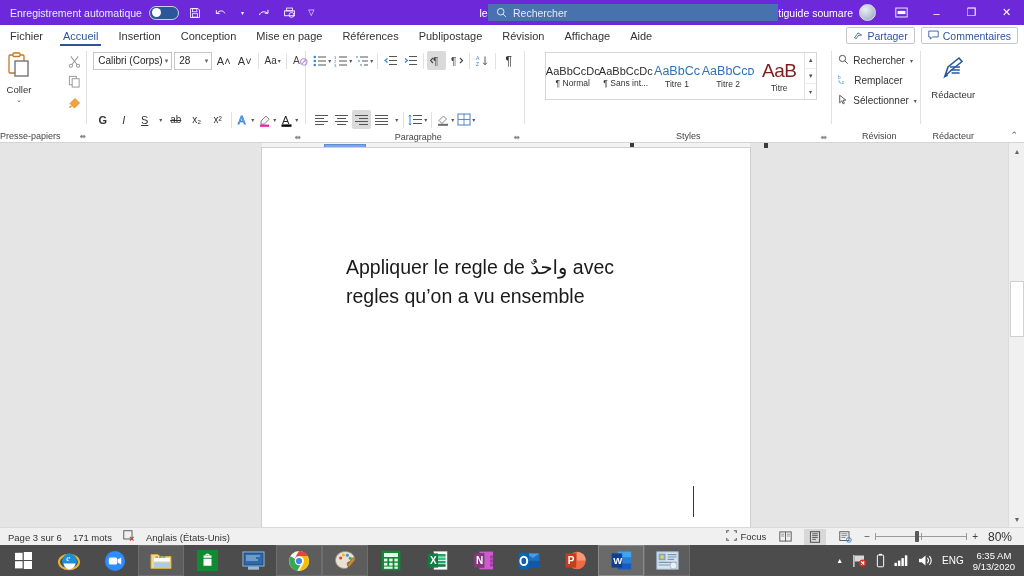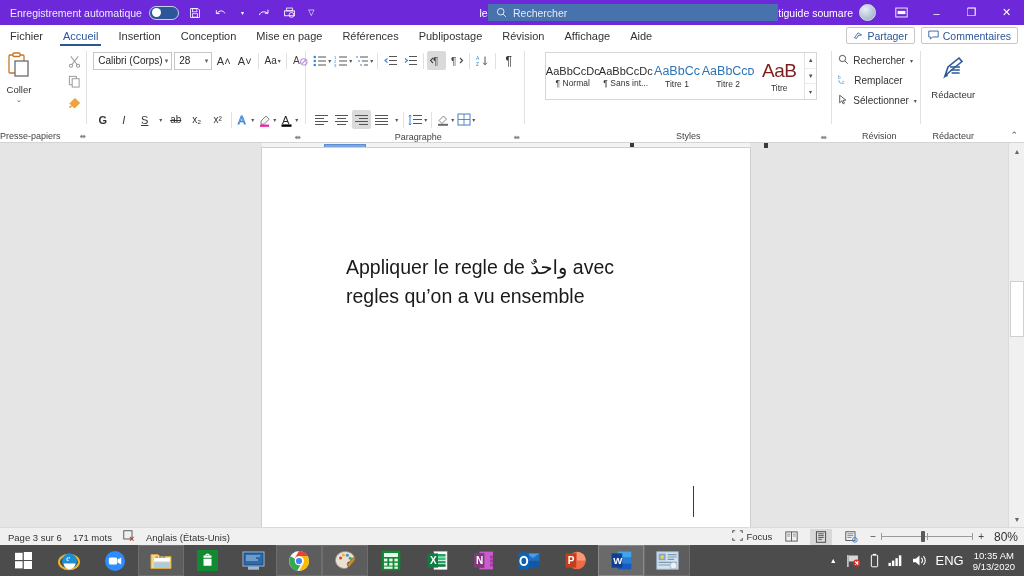--- a/index.html
+++ b/index.html
@@ -207,21 +207,21 @@
     background: #ffffff; border: 1px solid #d0d0d0;
   }
 
   
   .statusbar {
     flex: 0 0 18px; height: 18px; background: #f0f0f0; border-top: 1px solid #dadada;
     display: flex; align-items: center; font-size: 9.5px; color: #333; position: relative;
   }
   .sb-left { display: flex; align-items: flex-end; gap: 11px; padding-left: 8px; }
   .sb-right {
-    position: absolute; right: 6px; display: flex; align-items: center; gap: 8px;
+    position: absolute; right: 12px; display: flex; align-items: center; gap: 8px;
   }
   .viewbtn {
     width: 22px; height: 16px; display: flex; align-items: center; justify-content: center;
     font-size: 10px; color: #444;
   }
   .viewbtn.active { background: #d8d8d8; }
   .zoomslider {
     display: flex; align-items: center; gap: 5px; font-size: 10px; color: #444;
   }
   .zoomtrack { width: 92px; height: 1px; background: #9a9a9a; position: relative; }
@@ -243,21 +243,21 @@
     width: 46px; display: flex; align-items: center; justify-content: center; position: relative;
   }
   .tb-item.open { background: #5d5d5d; box-shadow: inset 0 0 0 1px #6e6e6e; }
   .tb-item.active { background: #6a6a6a; box-shadow: inset 0 0 0 1px #8a8a8a; }
   .tray {
     position: absolute; right: 0; top: 0; height: 31px; display: flex;
     align-items: center; gap: 9px; padding-right: 9px; color: #ffffff; font-size: 9.5px;
   }
   .tray-ic { display: flex; align-items: center; justify-content: center; }
   .clock { display: flex; flex-direction: column; align-items: center; line-height: 11px; }
-  .lang { font-size: 13px; }
+  .lang { font-size: 10px; }
 </style>
 </head>
 <body>
 
 <div class="app">
 
   <div class="titlebar">
     <div class="tb-left">
       <span class="tb-autosave-label">Enregistrement automatique</span>
       <span class="toggle">
@@ -930,19 +930,19 @@
           </svg>
       </span>
       <span class="tray-ic">
         <svg width="15" height="13" viewBox="0 0 16 14">
             <path d="M1 5h3l4-3.5v11L4 9H1z" fill="#fff"></path>
             <path d="M10 4.2c1.4 1.6 1.4 4 0 5.6M12.2 2.2c2.6 2.7 2.6 7 0 9.6" fill="none" stroke="#fff" stroke-width="1.2"></path>
           </svg>
       </span>
       <span class="lang">ENG</span>
       <span class="clock">
-        <span>10:35 AM</span>
+        <span>6:35 AM</span>
         <span>9/13/2020</span>
       </span>
     </div>
   </div>
 
 </div>
 
 </body></html>

